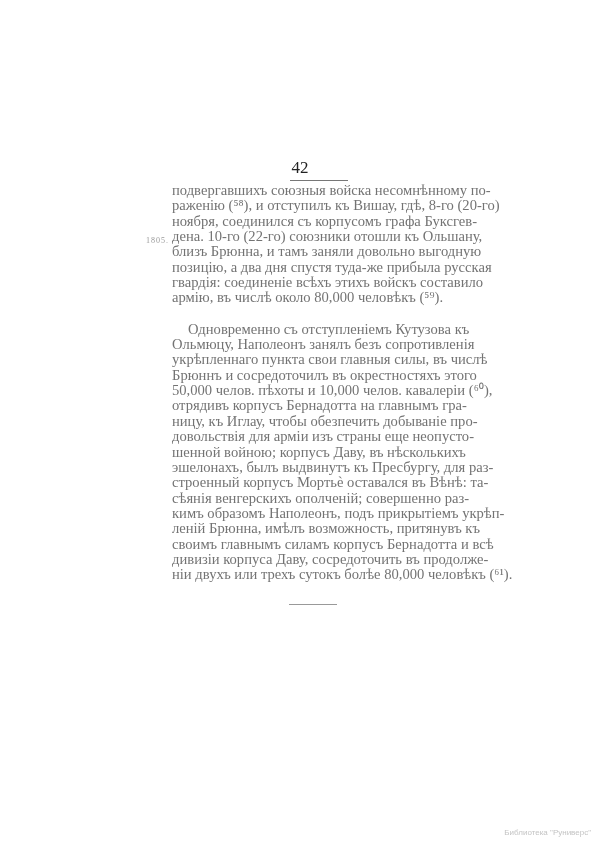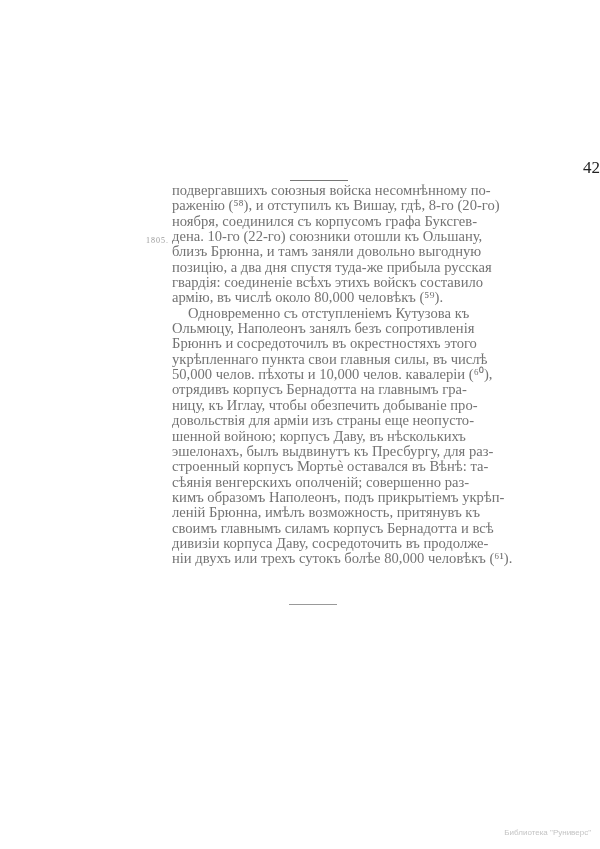--- a/index.html
+++ b/index.html
@@ -1,23 +1,23 @@
 <!DOCTYPE html>
 <html><head>
   <meta charset="utf-8">
   <style>
     html, body { margin:0; padding:0; background:#ffffff; }
     body { width:600px; height:849px; position:relative; overflow:hidden; font-family:"DejaVu Serif","Liberation Serif",serif; color:#1a1a1a; }
-    .page-number { position:absolute; top:158px; left:0; width:600px; text-align:right; font-family:"Liberation Serif",serif; font-size:17px; color:#222; }
+    .page-number { position:absolute; top:158px; left:0; width:600px; text-align:center; font-family:"Liberation Serif",serif; font-size:17px; color:#222; }
     .page-rule { position:absolute; top:180px; left:290px; width:58px; height:1px; background:#777; }
     .margin-note { position:absolute; top:188px; left:146px; font-family:"Liberation Serif",serif; font-size:8px; color:#999; letter-spacing:1px;margin-top:48px; }
     .text-block { position:absolute; top:183px; left:172px; width:282px; }
     .line { font-family:"Liberation Serif",serif; font-size:14.6px; line-height:15.35px; height:15.35px; white-space:nowrap; text-align:justify; text-align-last:justify; color:#737373; }
     .line.last { text-align-last:left; }
-    .line.indent { padding-left:16px; }
+    .line.indent { padding-left:16px;margin-top:16px; }
     .end-rule { position:absolute; top:604px; left:289px; width:48px; height:1px; background:#999; }
     .watermark { position:absolute; top:828px; right:9px; font-family:"Liberation Sans",sans-serif; font-size:8px; color:#c4c4c4; }
   </style>
 </head>
 <body>
 
 <div>
   <div class="page-number">42</div>
   <div class="page-rule"></div>
   <div class="margin-note">1805.</div>
@@ -26,22 +26,22 @@
     <div class="line">подвергавшихъ союзныя войска несомнѣнному по-</div>
     <div class="line">раженію (⁵⁸), и отступилъ къ Вишау, гдѣ, 8-го (20-го)</div>
     <div class="line">ноября, соединился съ корпусомъ графа Буксгев-</div>
     <div class="line">дена. 10-го (22-го) союзники отошли къ Ольшану,</div>
     <div class="line">близъ Брюнна, и тамъ заняли довольно выгодную</div>
     <div class="line">позицію, а два дня спустя туда-же прибыла русская</div>
     <div class="line">гвардія: соединеніе всѣхъ этихъ войскъ составило</div>
     <div class="line last">армію, въ числѣ около 80,000 человѣкъ (⁵⁹).</div>
     <div class="line indent">Одновременно съ отступленіемъ Кутузова къ</div>
     <div class="line">Ольмюцу, Наполеонъ занялъ безъ сопротивленія</div>
+    <div class="line">укрѣпленнаго пункта свои главныя силы, въ числѣ</div>
     <div class="line">Брюннъ и сосредоточилъ въ окрестностяхъ этого</div>
-    <div class="line">укрѣпленнаго пункта свои главныя силы, въ числѣ</div>
     <div class="line">50,000 челов. пѣхоты и 10,000 челов. кавалеріи (⁶⁰),</div>
     <div class="line">отрядивъ корпусъ Бернадотта на главнымъ гра-</div>
     <div class="line">ницу, къ Иглау, чтобы обезпечить добываніе про-</div>
     <div class="line">довольствія для арміи изъ страны еще неопусто-</div>
     <div class="line">шенной войною; корпусъ Даву, въ нѣсколькихъ</div>
     <div class="line">эшелонахъ, былъ выдвинутъ къ Пресбургу, для раз-</div>
     <div class="line">строенный корпусъ Мортьѐ оставался въ Вѣнѣ: та-</div>
     <div class="line">сѣянія венгерскихъ ополченій; совершенно раз-</div>
     <div class="line">кимъ образомъ Наполеонъ, подъ прикрытіемъ укрѣп-</div>
     <div class="line">леній Брюнна, имѣлъ возможность, притянувъ къ</div>

